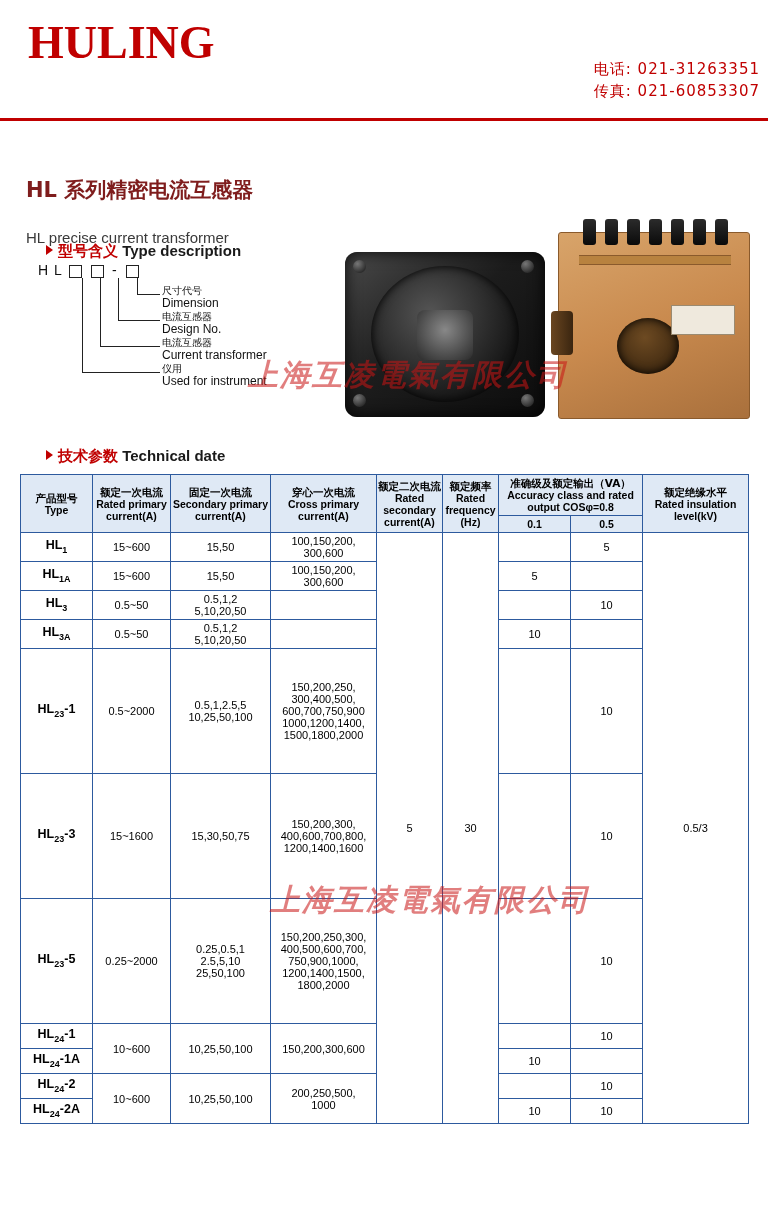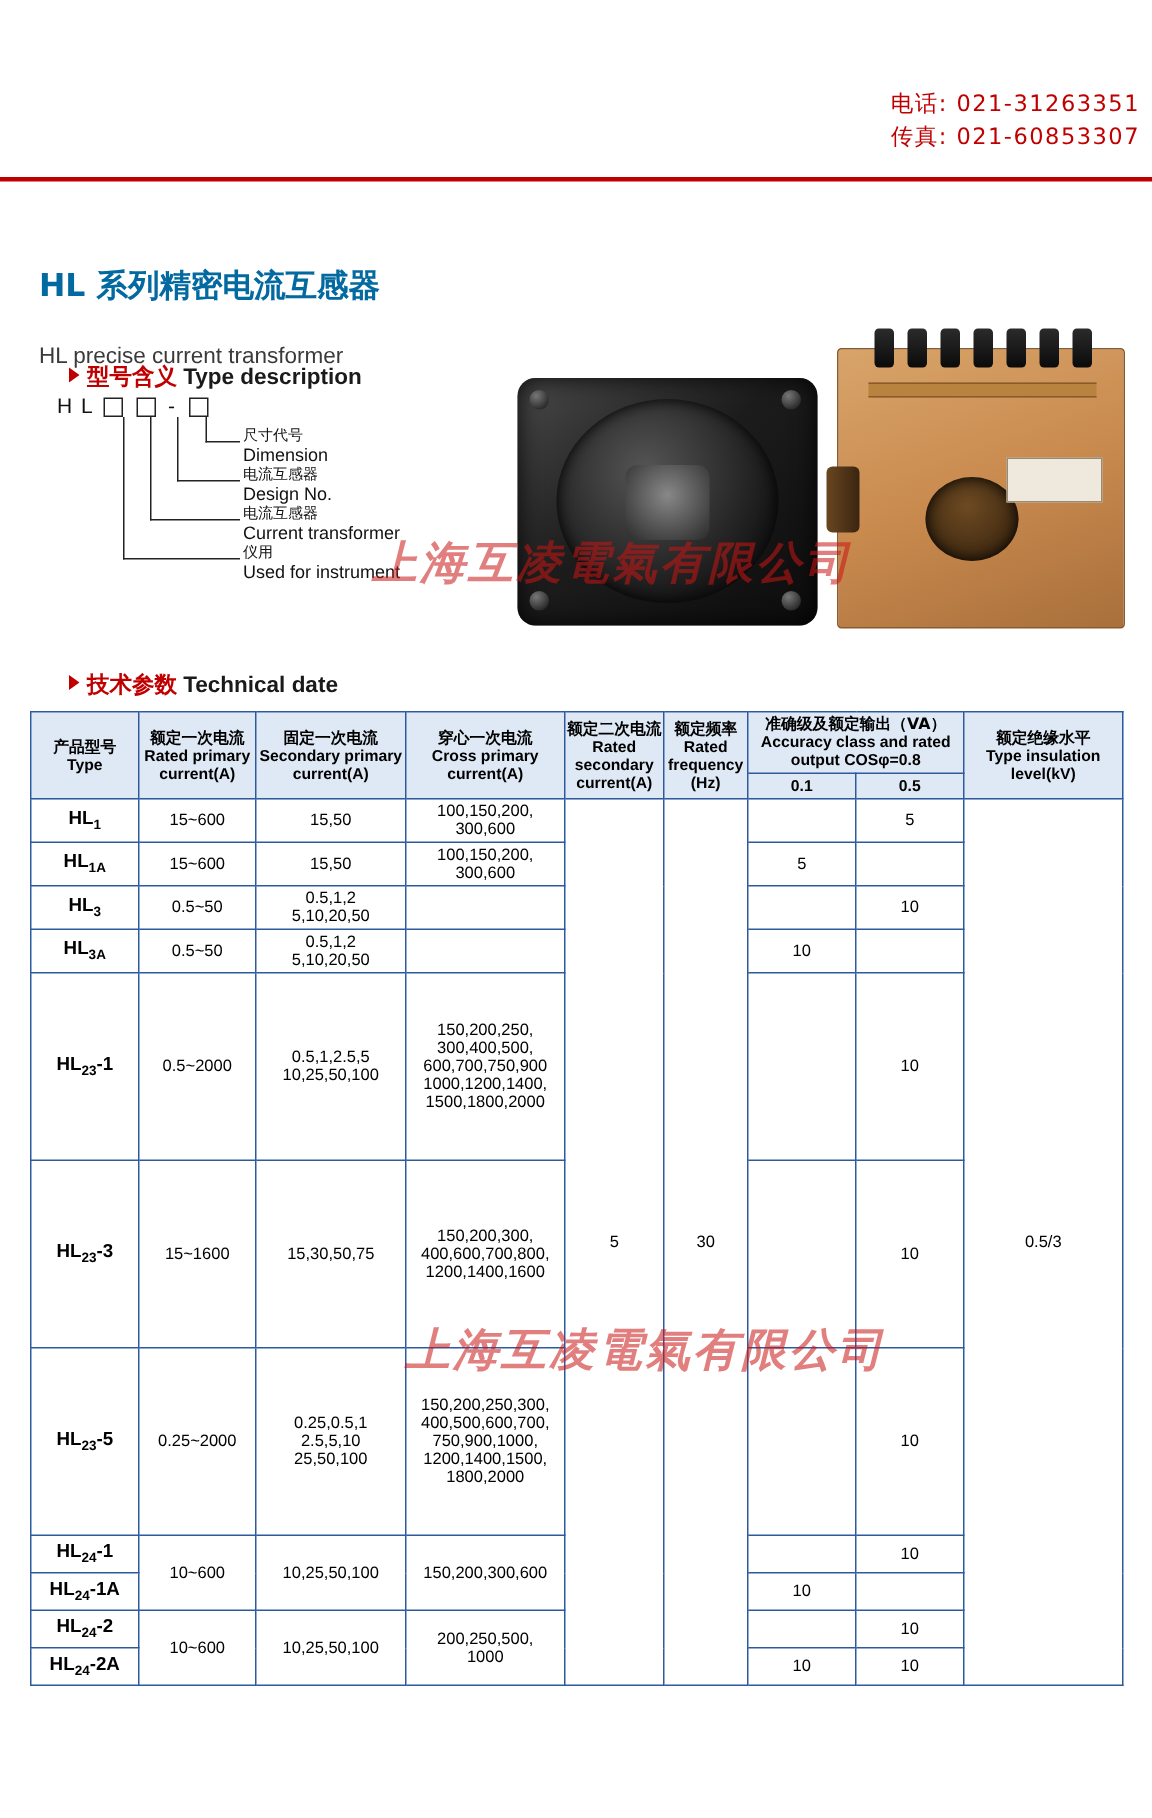--- a/index.html
+++ b/index.html
@@ -44,21 +44,21 @@
   }
   .contact div { white-space: nowrap; }
 
   
   .title-cn {
     position: absolute;
     left: 26px;
     top: 176px;
     font-size: 21px;
     font-weight: bold;
-    color: #0369a1;
+    color: #7f1d1d;
     font-family: "DejaVu Sans", sans-serif;
   }
   .title-en {
     position: absolute;
     left: 26px;
     top: 205px;
     font-size: 15px;
     color: #3a3a3a;
     font-family: "Liberation Sans", sans-serif;
     margin-top: 24px;
@@ -256,20 +256,21 @@
   }
   .type-cell sub { font-size: 9px; }
   td.multi { line-height: 13px; font-size: 11px; }
   td.tall { height: 120px; }
   td.short { height: 20px; }
 </style>
 </head>
 <body>
 
 <div class="header">
+  <div class="brand">HULING</div>
   <div class="contact">
     <div class="cn">电话: 021-31263351</div>
     <div class="cn">传真: 021-60853307</div>
   </div>
 </div>
 
 <div class="title-cn cn">HL 系列精密电流互感器</div>
 <div class="title-en">HL  precise  current  transformer</div>
 
 <div class="sec" id="sec-type">
@@ -375,21 +376,21 @@
       <th rowspan="2">
         <div class="cn">额定频率</div>
         <div>Rated frequency (Hz)</div>
       </th>
       <th colspan="2">
         <div class="cn">准确级及额定输出（VA）</div>
         <div>Accuracy class and rated output  COSφ=0.8</div>
       </th>
       <th rowspan="2">
         <div class="cn">额定绝缘水平</div>
-        <div>Type insulation level(kV)</div>
+        <div>Rated insulation level(kV)</div>
       </th>
     </tr>
     <tr>
       <th>0.1</th>
       <th>0.5</th>
     </tr>
   </thead>
   <tbody>
 
     <tr>

